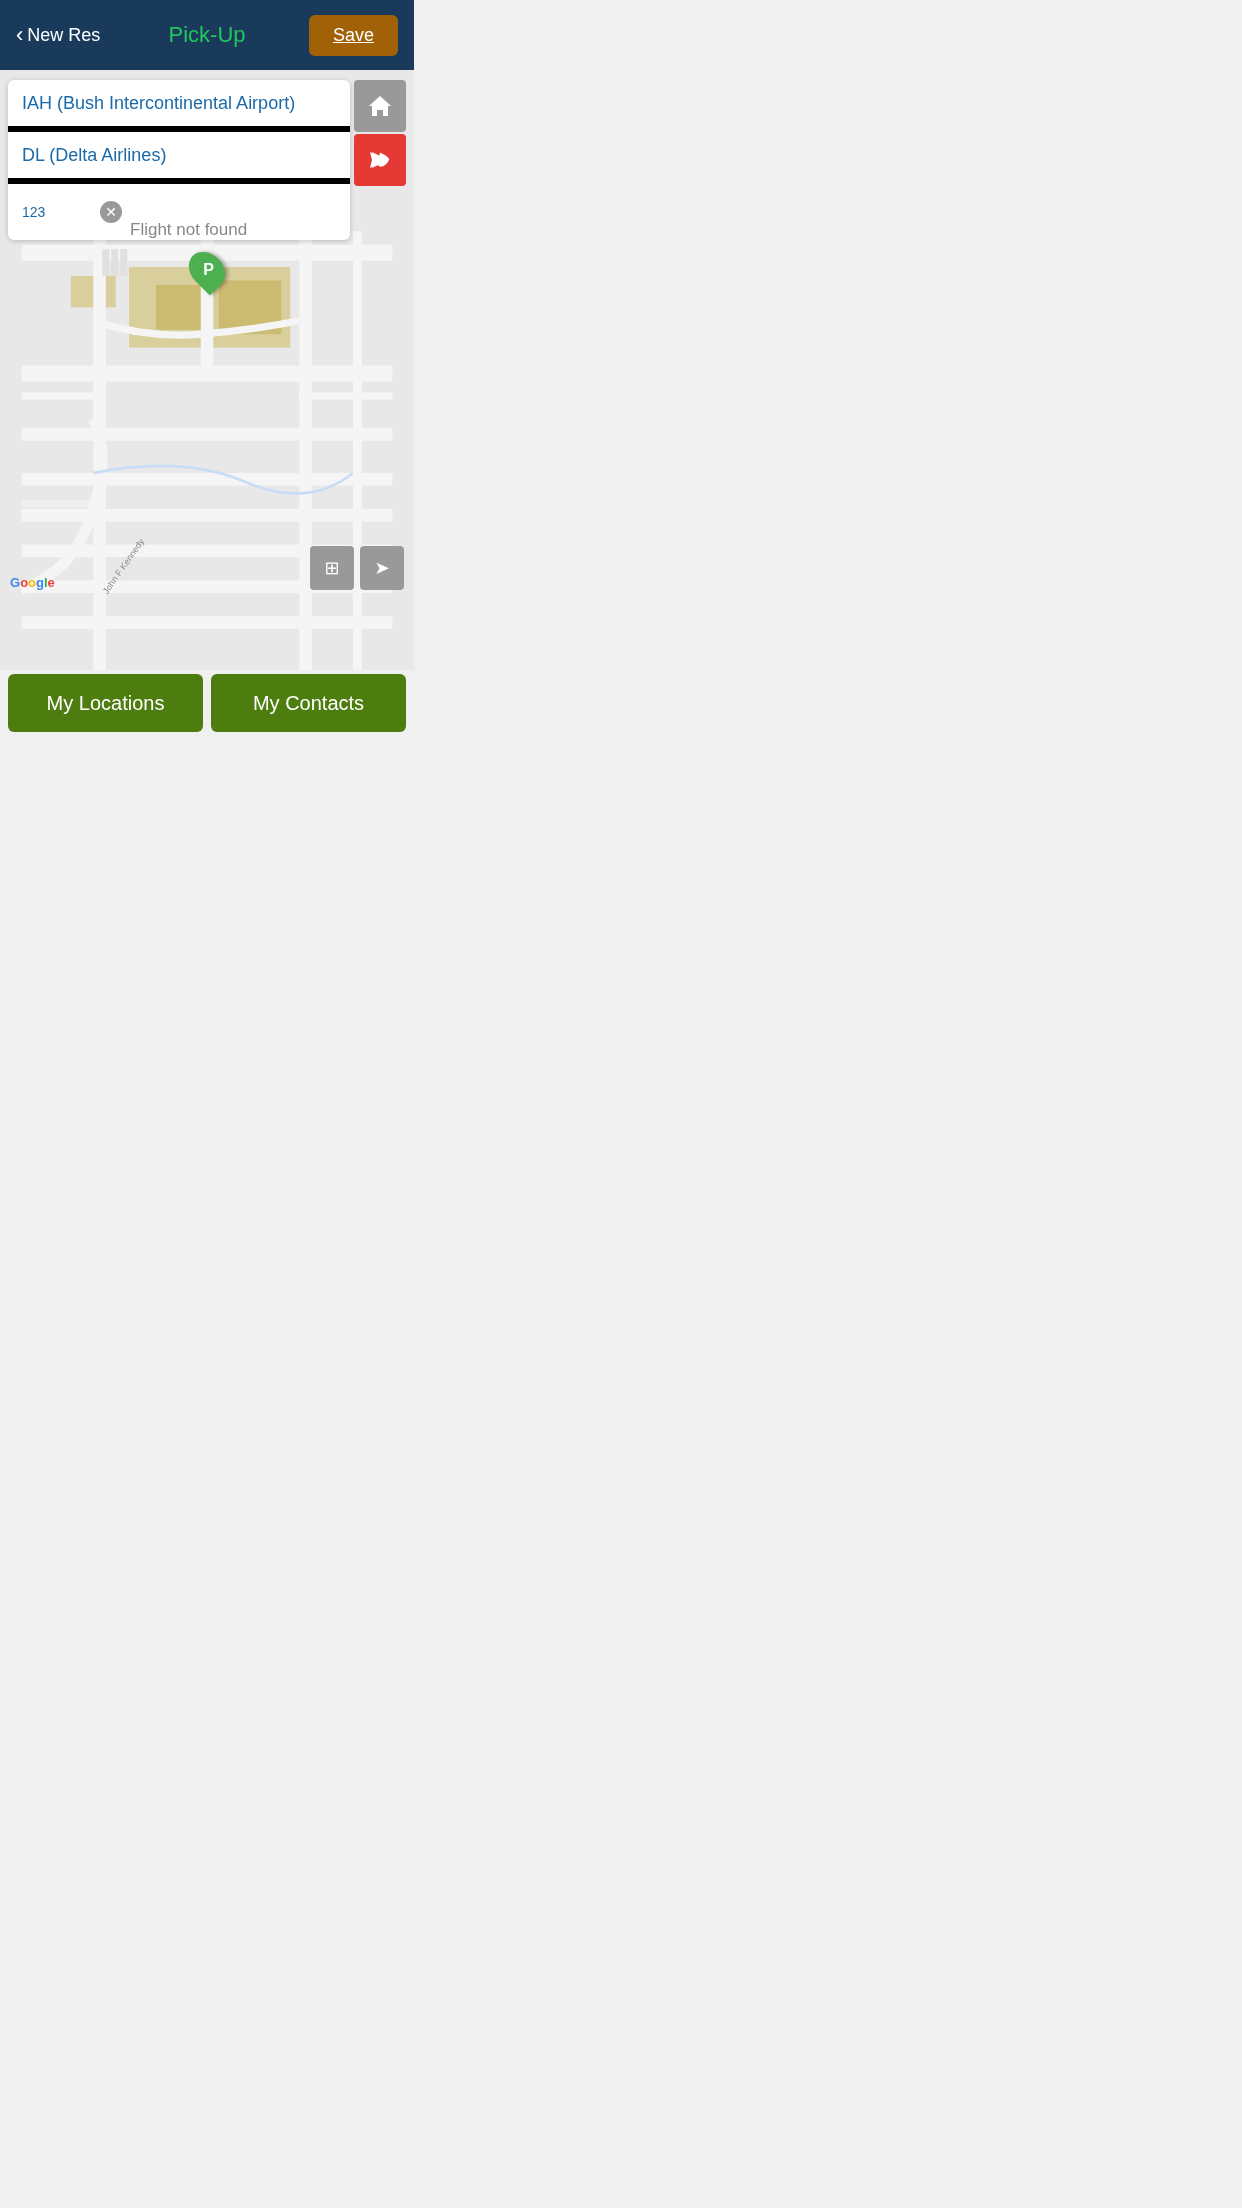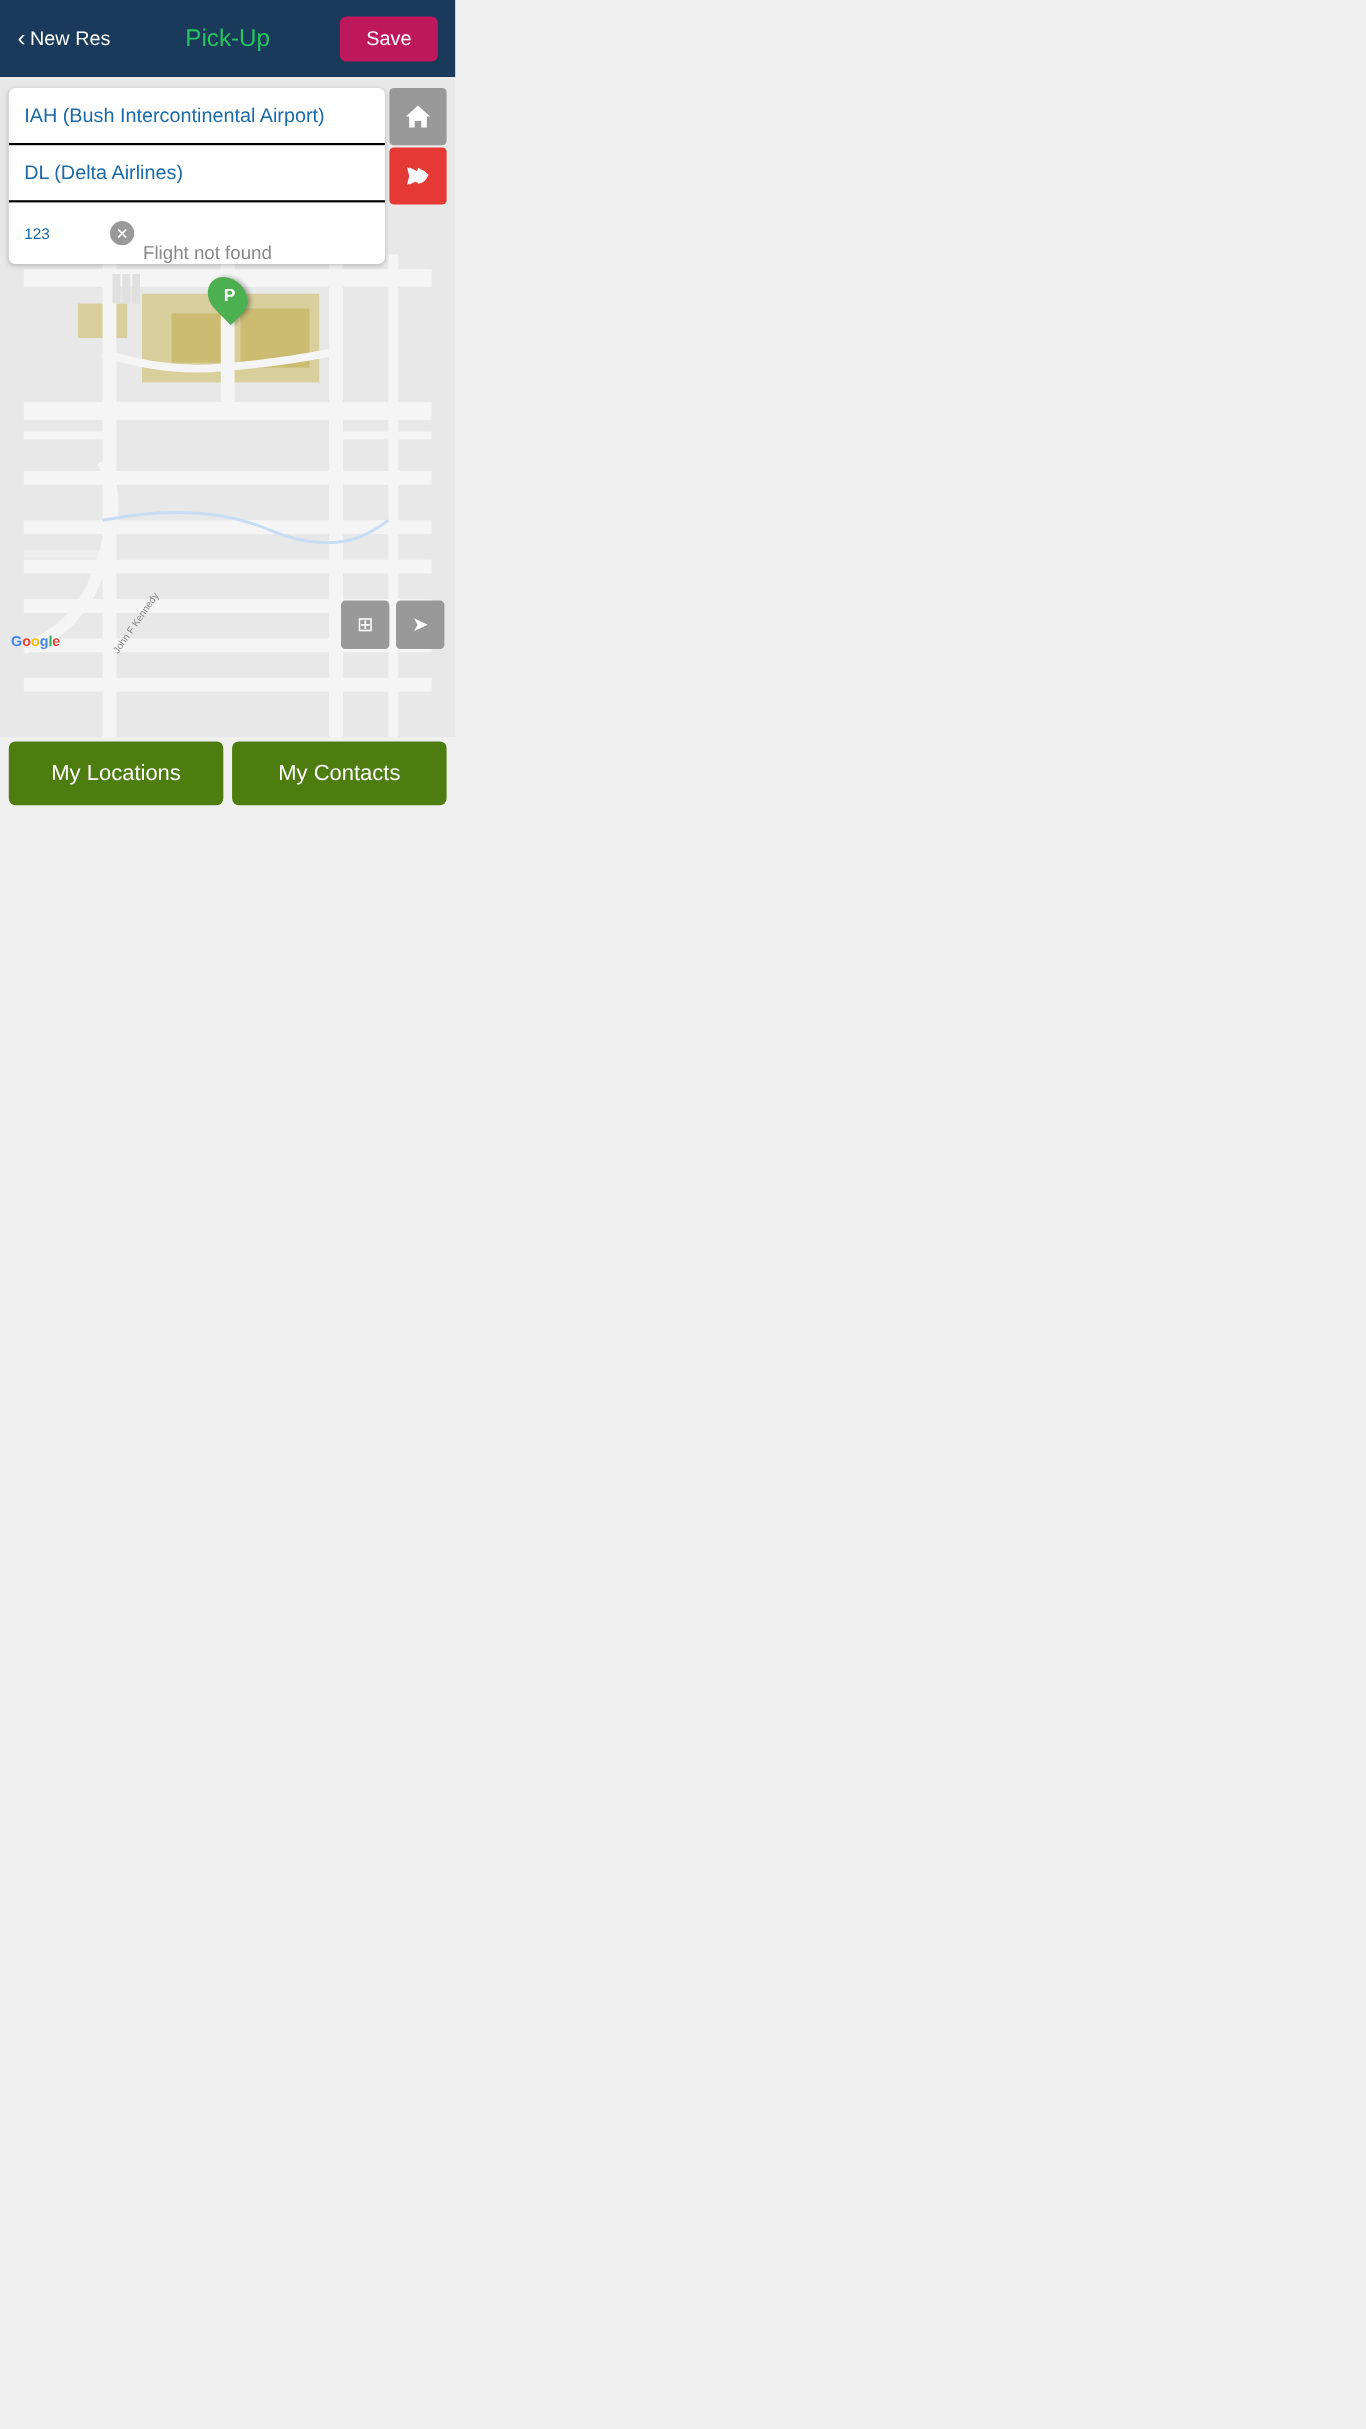--- a/index.html
+++ b/index.html
@@ -45,33 +45,34 @@
     .header-title {
       color: #22c55e;
       font-size: 22px;
       font-weight: 400;
       position: absolute;
       left: 50%;
       transform: translateX(-50%);
     }
 
     .save-btn {
-      background: #be185d;
+      background: #a16207;
       color: white;
       border: none;
       border-radius: 6px;
       padding: 10px 24px;
       font-size: 18px;
       cursor: pointer;
+      text-decoration: underline;
     }
 
     .input-row {
       display: flex;
       align-items: center;
-      border-bottom: 2px solid #000000;
+      border-bottom: 6px solid #000000;
       min-height: 52px;
       padding: 0 14px;
       position: relative;
     }
 
     .input-row:last-child {
       border-bottom: none;
     }
 
     .field-input {

